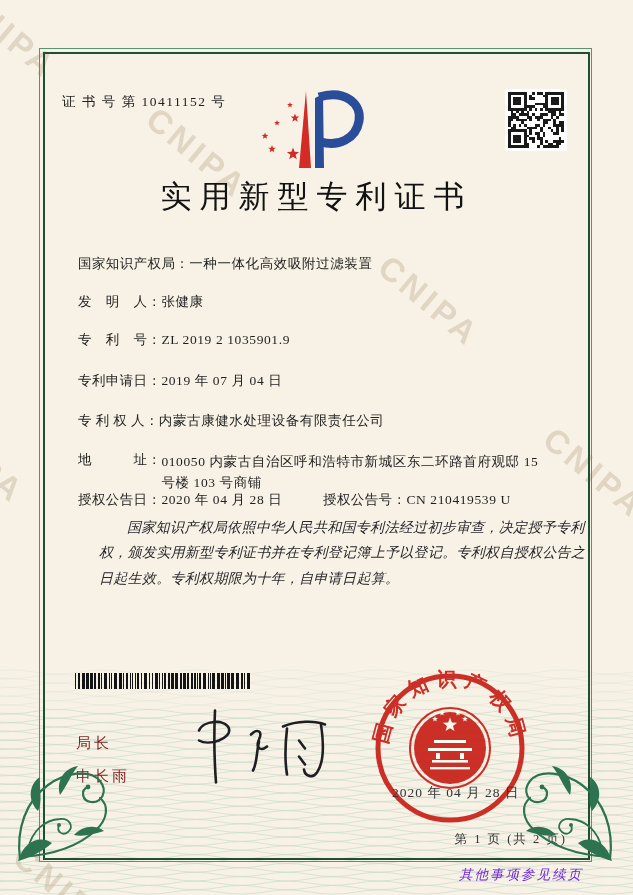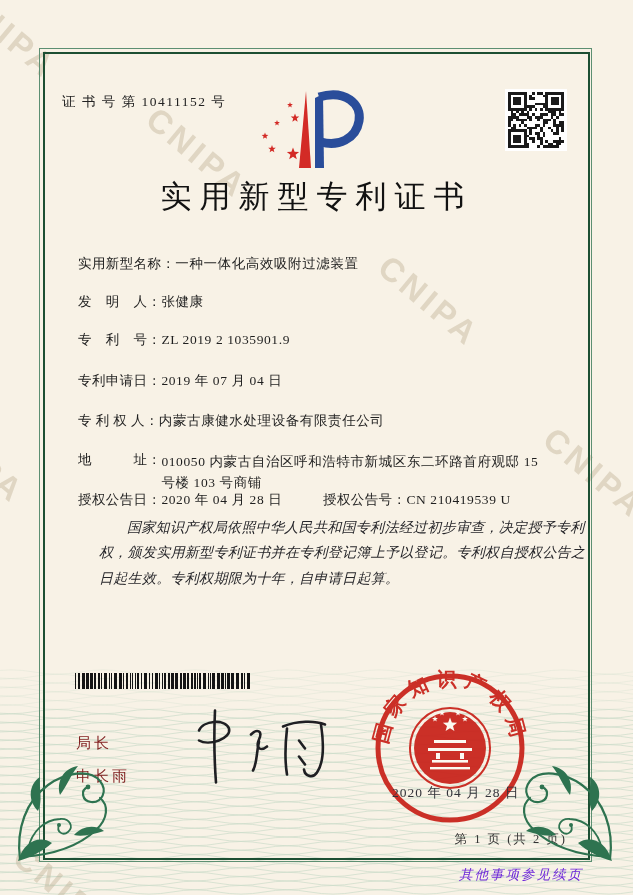--- a/index.html
+++ b/index.html
@@ -377,21 +377,21 @@
         <rect x="15" y="20" width="1" height="1" fill="#1a1a1a"></rect>
         <rect x="16" y="20" width="1" height="1" fill="#1a1a1a"></rect>
         <rect x="17" y="20" width="1" height="1" fill="#1a1a1a"></rect>
         <rect x="18" y="20" width="1" height="1" fill="#1a1a1a"></rect>
       </svg>
   </div>
 
   <div class="title">实用新型专利证书</div>
 
   <div class="row" style="top:255px">
-    <span class="lbl">实用新型名称：</span><span class="val">一种一体化高效吸附过滤装置</span>
+    <span class="lbl">国家知识产权局：</span><span class="val">一种一体化高效吸附过滤装置</span>
   </div>
   <div class="row" style="top:293px">
     <span class="lbl">发　明　人：</span><span class="val">张健康</span>
   </div>
   <div class="row" style="top:331px">
     <span class="lbl">专　利　号：</span><span class="val">ZL 2019 2 1035901.9</span>
   </div>
   <div class="row" style="top:372px">
     <span class="lbl">专利申请日：</span><span class="val">2019 年 07 月 04 日</span>
   </div>

